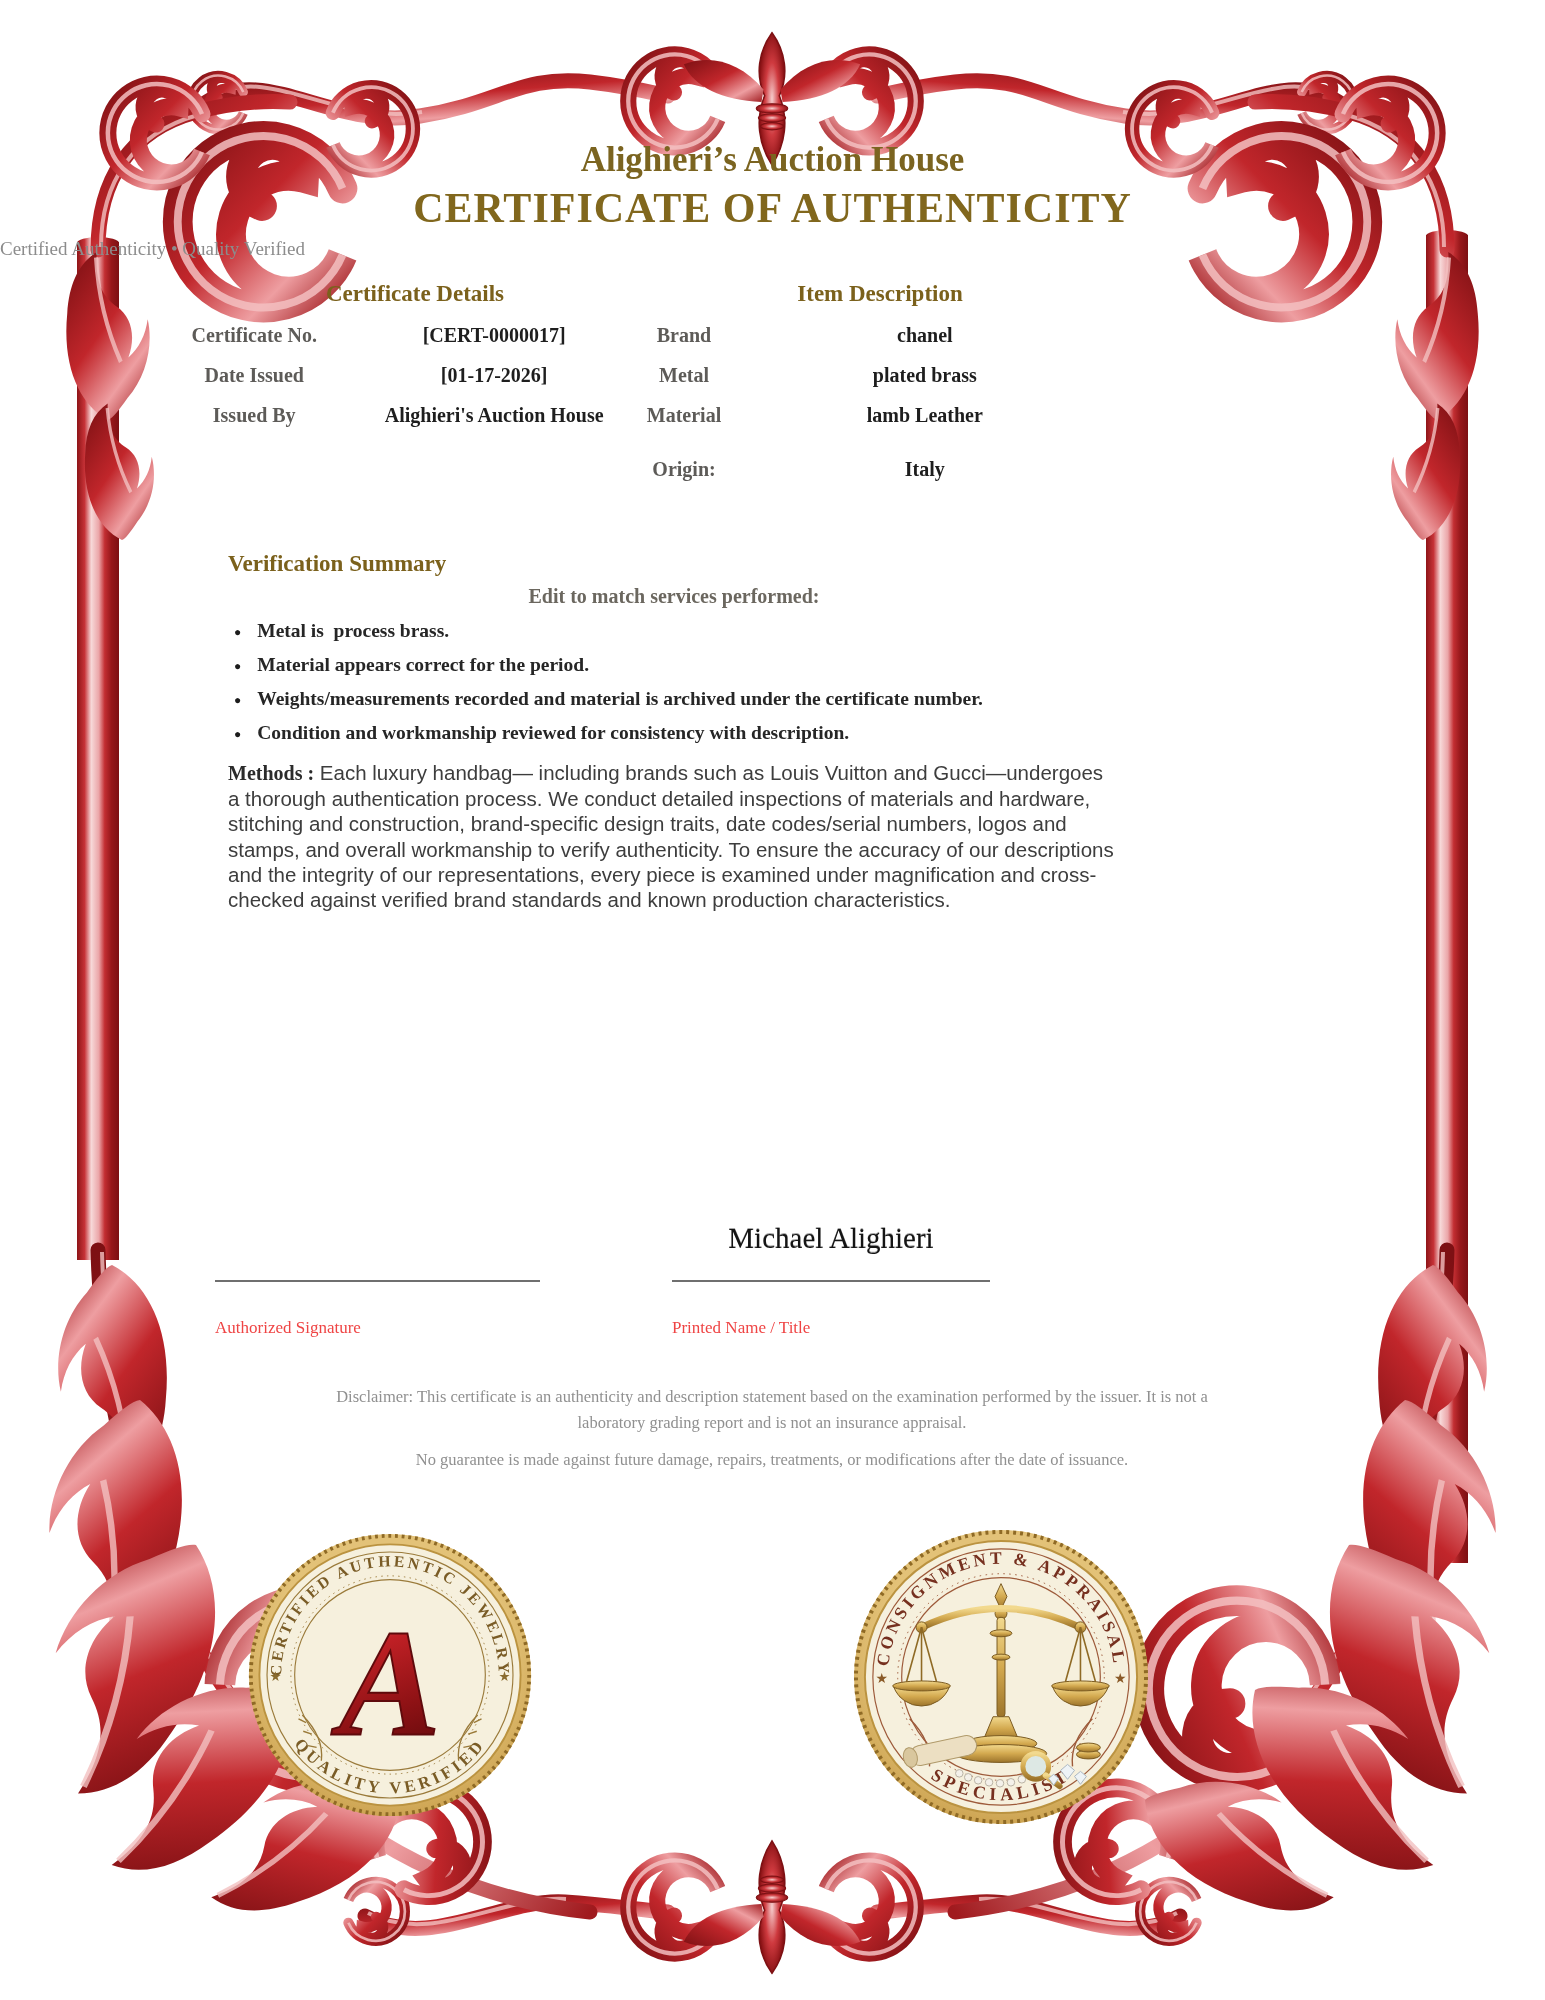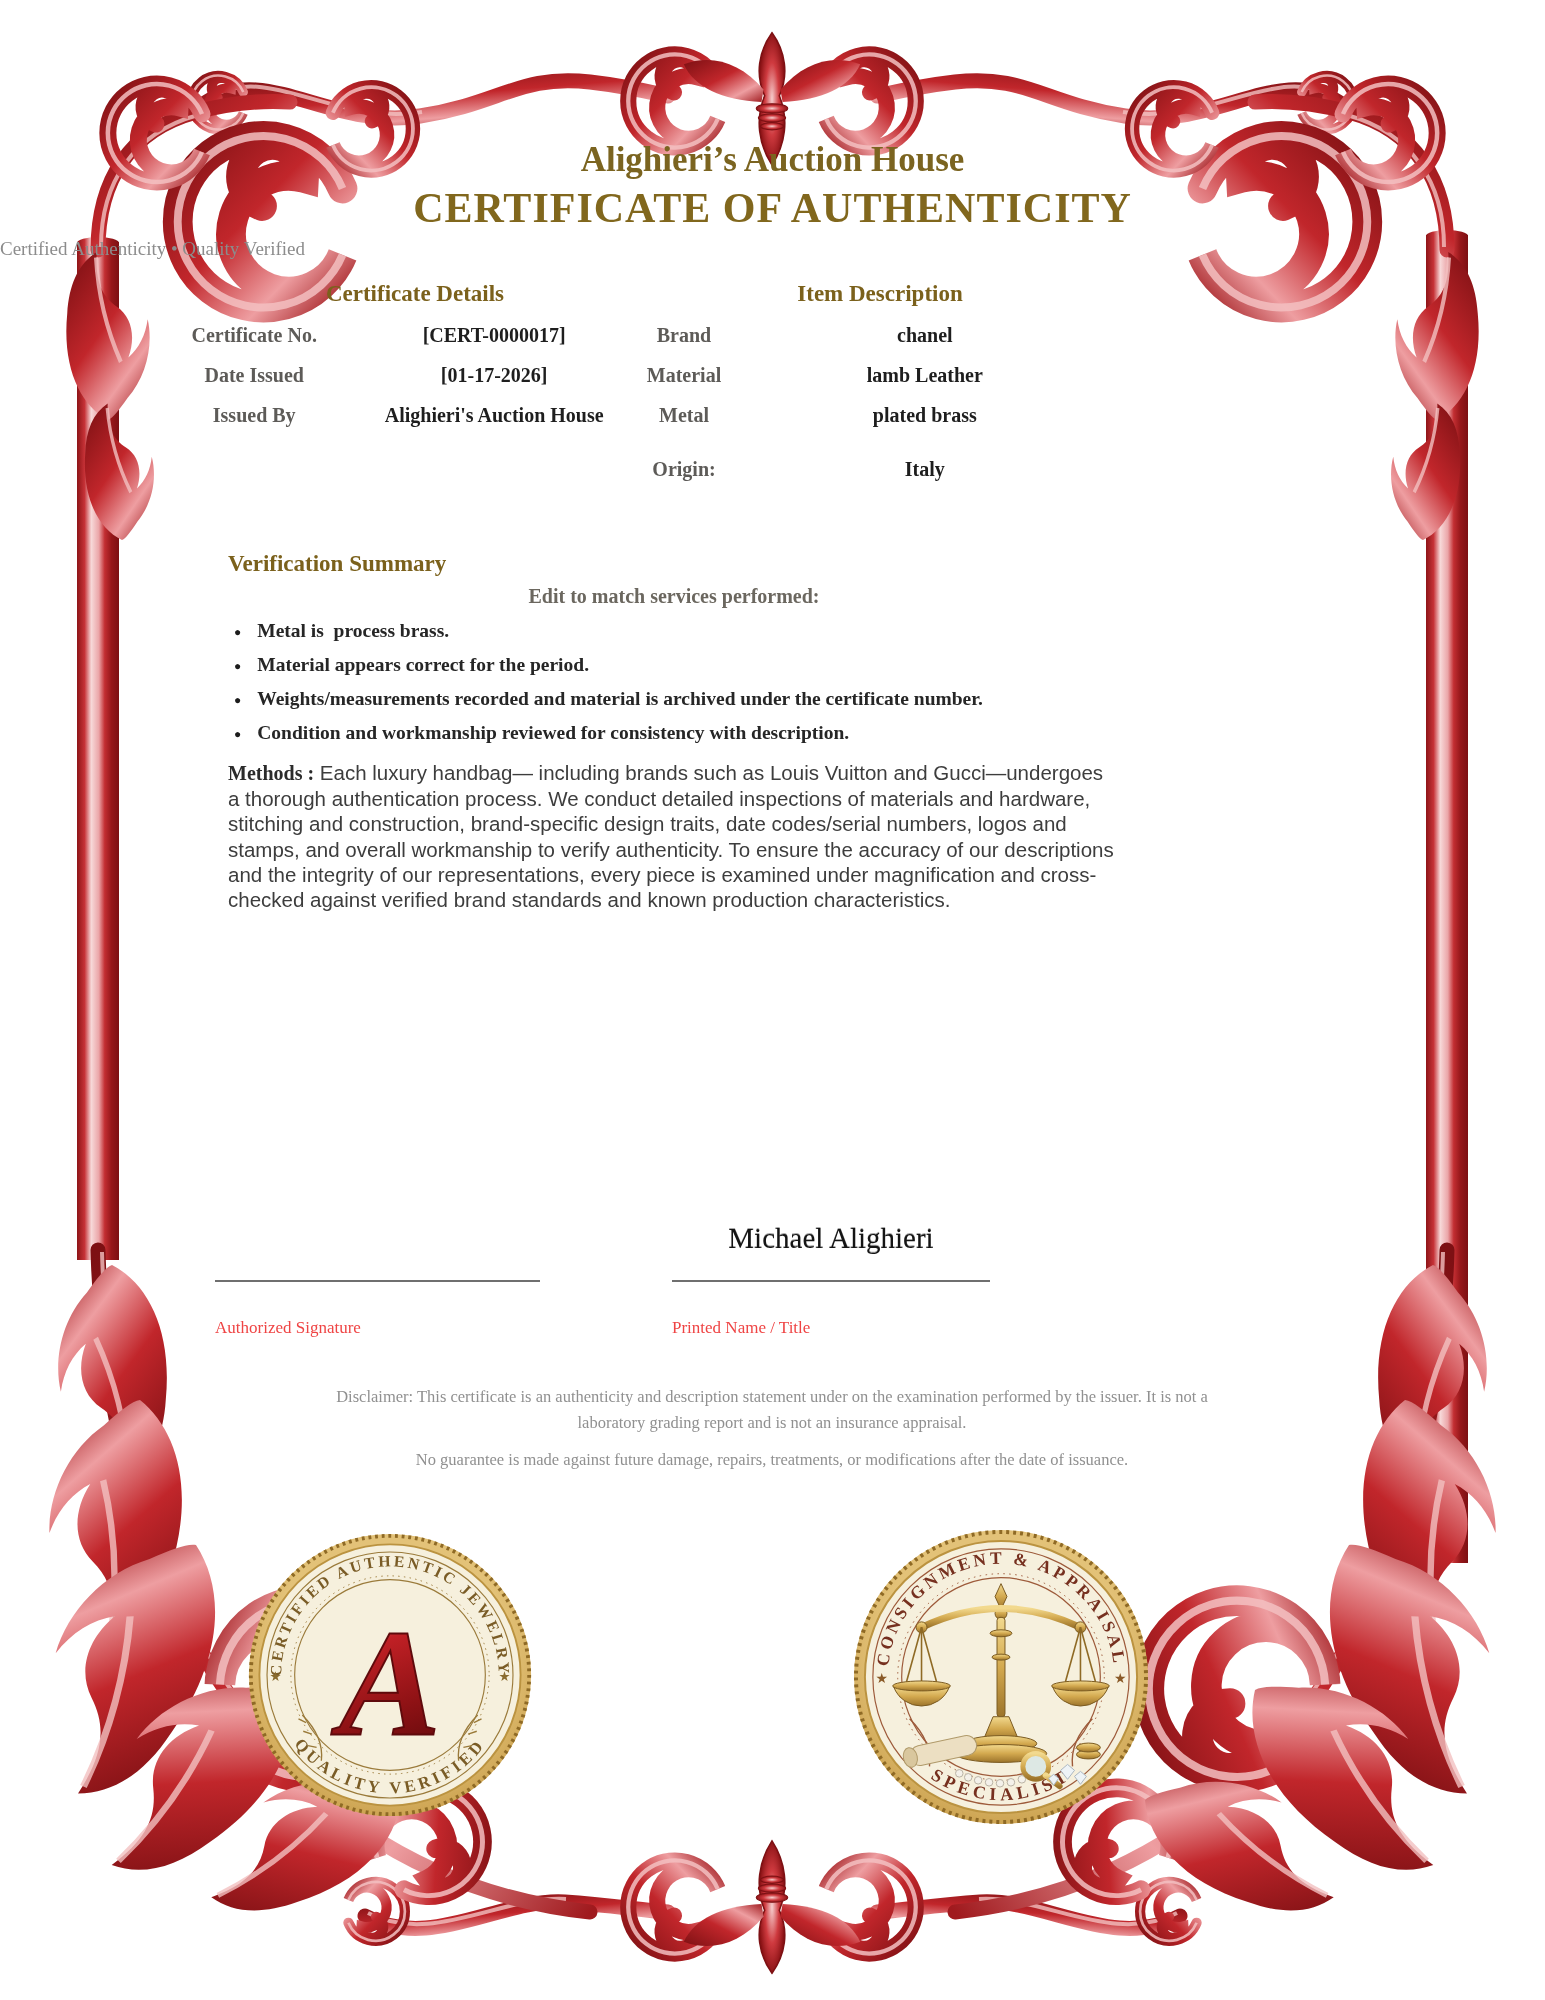--- a/index.html
+++ b/index.html
@@ -199,27 +199,27 @@
   </div>
 
   <div class="detail-group dg-right">
     <h3 class="dg-heading">Item Description</h3>
     <div class="dg-row">
       <span class="dg-label">Brand</span>
       <span class="dg-value">chanel</span>
       <span></span>
     </div>
     <div class="dg-row">
+      <span class="dg-label">Metal</span>
+      <span class="dg-value">plated brass</span>
+      <span></span>
+    </div>
+    <div class="dg-row">
       <span class="dg-label">Material</span>
       <span class="dg-value">lamb Leather</span>
-      <span></span>
-    </div>
-    <div class="dg-row">
-      <span class="dg-label">Metal</span>
-      <span class="dg-value">plated brass</span>
       <span></span>
     </div>
     <div class="dg-row row-origin">
       <span class="dg-label">Origin:</span>
       <span class="dg-value">Italy</span>
       <span></span>
     </div>
   </div>
 
   <div class="verification">
@@ -237,21 +237,21 @@
     </p>
   </div>
 
   <div class="sig-name">Michael Alighieri</div>
   <div class="sig-line sig-line-left"></div>
   <div class="sig-line sig-line-right"></div>
   <div class="sig-label sig-label-left">Authorized Signature</div>
   <div class="sig-label sig-label-right">Printed Name / Title</div>
 
   <div class="disclaimer">
-    <p>Disclaimer: This certificate is an authenticity and description statement under on the examination performed by the issuer. It is not a laboratory grading report and is not an insurance appraisal.</p>
+    <p>Disclaimer: This certificate is an authenticity and description statement based on the examination performed by the issuer. It is not a laboratory grading report and is not an insurance appraisal.</p>
     <p>No guarantee is made against future damage, repairs, treatments, or modifications after the date of issuance.</p>
   </div>
 
   <svg class="seal seal-left" viewBox="0 0 300 300">
     <defs>
       <radialGradient id="lg-gold" cx="0.5" cy="0.4" r="0.75">
         <stop offset="0.55" stop-color="#e3c278"></stop>
         <stop offset="0.8" stop-color="#cda452"></stop>
         <stop offset="1" stop-color="#a67c2e"></stop>
       </radialGradient>

